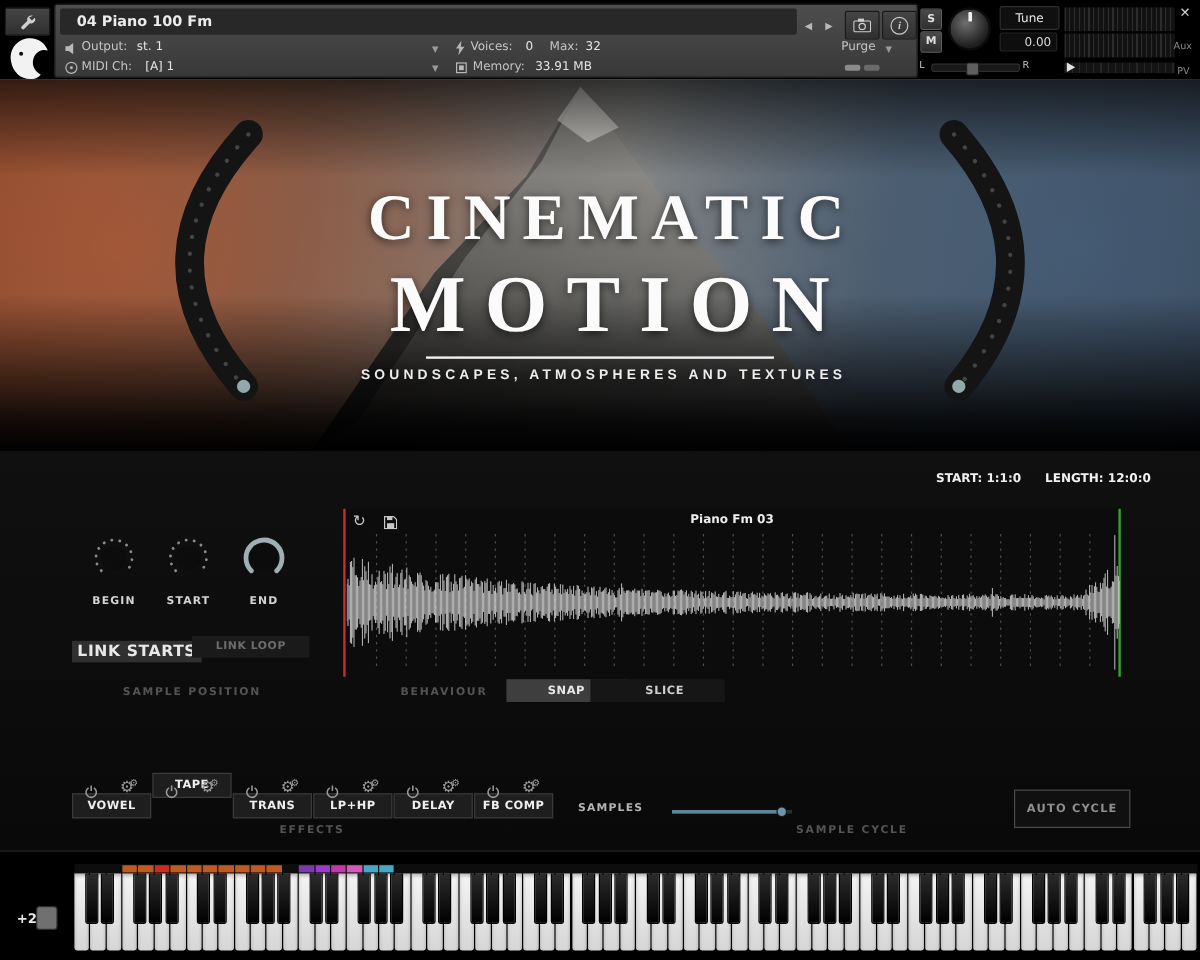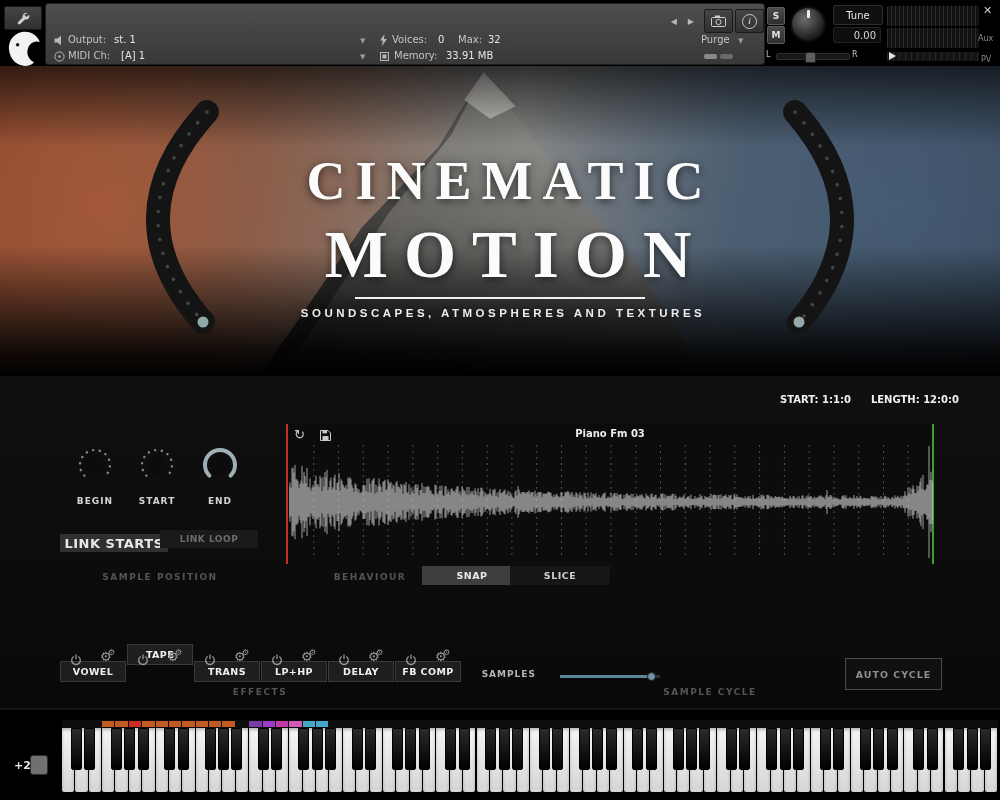--- a/index.html
+++ b/index.html
@@ -65,20 +65,23 @@
         </svg>
     </div>
     <div class="abs" style="left:6px;top:30px;width:38px;height:38px;">
       <svg width="38" height="38" viewBox="0 0 36 36">
           <path d="M15 2 C6 4 1.5 12 3 20 C4.5 29 11 34 18 34 C21.5 34 24.5 33 26.5 30.5 C21 27.5 19 22 21 17 C23 12 28 10 32 11.5 C30 5 23 0.5 15 2 Z" fill="#f2f2f2"></path>
           <circle cx="11" cy="14" r="1.6" fill="#111"></circle>
         </svg>
     </div>
 
     <div id="hdr-main">
+      <div id="title-bar">
+        <span>04 Piano 100 Fm</span>
+      </div>
       <div class="btn" style="left:621px;top:8px;width:14px;height:18px;color:#b8b8b8;font-size:8px;">
           <span>◀</span>
         </div>
       <div class="btn" style="left:638px;top:8px;width:14px;height:18px;color:#b8b8b8;font-size:8px;">
           <span>▶</span>
         </div>
       <div class="tool-box" style="left:658px;top:5px;width:27px;height:22px;">
         <svg width="15" height="12" viewBox="0 0 15 12">
             <rect x="0.5" y="2.5" width="14" height="9" rx="1" fill="none" stroke="#cfcfcf"></rect>
             <rect x="4" y="0.5" width="5" height="2.5" fill="#cfcfcf"></rect>
@@ -221,21 +224,21 @@
     <div class="btn" style="left:160px;top:154px;width:98px;height:18px;background:#1a1a1a;color:#6c6c6c;font-size:9px;">
         <span>LINK LOOP</span>
       </div>
 
     <div class="sec-label" style="left:60px;top:196px;width:200px;">SAMPLE POSITION</div>
     <div class="sec-label" style="left:300px;top:196px;width:140px;">BEHAVIOUR</div>
 
     <div class="btn" style="left:422px;top:190px;width:100px;height:19px;background:#3e3e3e;">
         <span>SNAP</span>
       </div>
-    <div class="btn" style="left:510px;top:190px;width:100px;height:19px;background:#161616;color:#cfcfcf;">
+    <div class="btn" style="left:492px;top:190px;width:100px;height:19px;background:#161616;color:#cfcfcf;padding-left:12px;">
         <span>SLICE</span>
       </div>
 
     <div class="abs" style="left:285px;top:48px;width:650px;height:140px;background:#0c0c0c;">
       <div class="abs" style="left:1px;top:0;width:2px;height:140px;background:#c43028;"></div>
       <div class="abs" style="left:647px;top:0;width:2px;height:140px;background:#3aa030;"></div>
       <span class="abs" style="left:9px;top:3px;color:#c8c8c8;font-size:13px;">↻</span>
       <svg class="abs" style="left:35px;top:6px;" width="11" height="11" viewBox="0 0 11 11">
           <path d="M0.5 0.5 h7.5 l2.5 2.5 v7.5 h-10 z" fill="none" stroke="#c8c8c8"></path>
           <rect x="2.5" y="6" width="6" height="4" fill="#c8c8c8"></rect>

